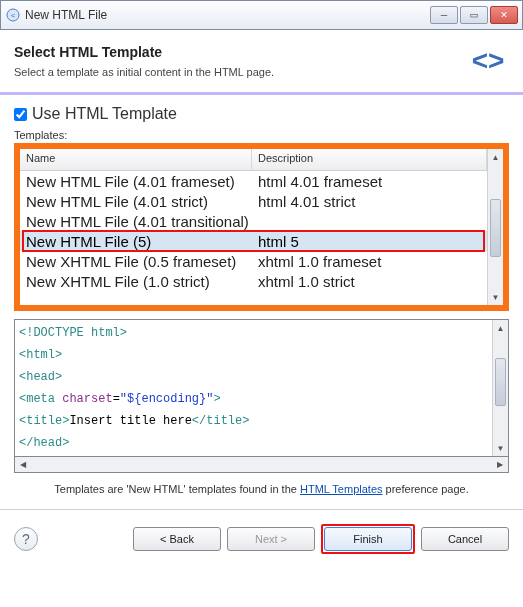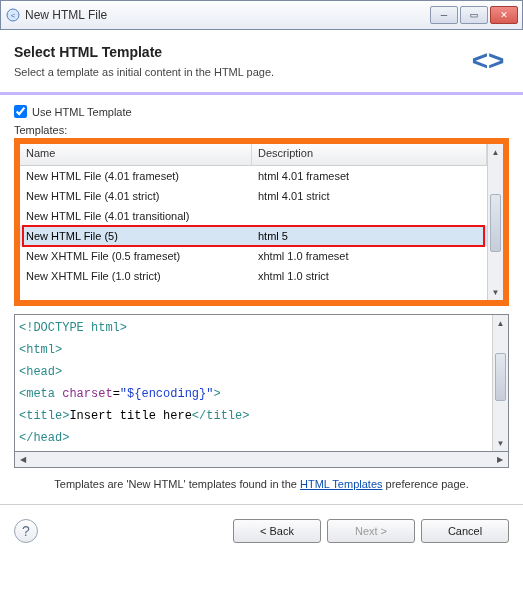--- a/index.html
+++ b/index.html
@@ -14,32 +14,32 @@
 
 .header { background: #fff; border-bottom: 3px solid #c4b5fd; padding: 10px 14px; display: flex; align-items: center; }
 .header-left { flex: 1; }
 .header h1 { font-size: 14px; font-weight: bold; color: #222; margin-bottom: 6px; }
 .header .sub { font-size: 11px; color: #444; }
 .header-icon { width: 42px; height: 42px; display: flex; align-items: center; justify-content: center; font-size: 28px; color: #3a6fb7; font-weight: bold; }
 
 .content { padding: 10px 14px 4px 14px; }
 .checkbox-row { display: flex; align-items: center; gap: 5px; margin-bottom: 6px; }
 .checkbox-row input { width: 13px; height: 13px; }
-.label { font-size: 11px; color: #333; text-align: center; }
+.label { font-size: 16px; color: #333; text-align: center; }
 
 .section-label { font-size: 11px; color: #333; margin-bottom: 2px; }
 
 .table-wrap { border: 6px solid #f97316; background: #fff; height: 168px; position: relative; display: flex; }
 .table-inner { flex: 1; overflow: hidden; }
 .table-head { display: flex; background: linear-gradient(#fdfdfe,#ecedef); border-bottom: 1px solid #cfcfcf; height: 22px; }
 .th { padding: 3px 6px; font-size: 11px; color: #333; border-right: 1px solid #d8d8d8; }
 .th.name { width: 232px; }
 .th.desc { flex: 1; }
 .table-body .tr { display: flex; height: 20px; align-items: center; }
-.td { padding: 1px 6px; font-size: 11px; color: #222; white-space: nowrap; overflow: hidden; }
+.td { padding: 1px 6px; font-size: 15px; color: #222; white-space: nowrap; overflow: hidden; }
 .td.name { width: 232px; }
 .td.desc { flex: 1; }
 .tr.selected { background: #d6e5f3; }
 .tr.selected .td { color: #000; }
 .sel-hl { position: absolute; border: 2px solid #e11; left: 2px; right: 18px; pointer-events: none; height: 22px; }
 .vscroll { width: 16px; background: #eef0f3; border-left: 1px solid #d0d0d0; position: relative; }
 .vscroll .thumb { position: absolute; left: 2px; right: 2px; background: linear-gradient(#e3e7ee,#c6cdd9); border: 1px solid #a9b2c0; border-radius: 2px; }
 .vscroll .arrow { position: absolute; left: 0; right: 0; height: 16px; display:flex; align-items:center; justify-content:center; font-size: 8px; color:#555; }
 
 .preview-wrap { margin-top: 8px; }
@@ -165,14 +165,17 @@
     <span>Templates are 'New HTML' templates found in the </span><a href="#">HTML Templates</a><span> preference page.</span>
   </div>
 </div>
 
 <div class="sep"></div>
 
 <div class="footer">
   <div class="help">?</div>
   <div class="btn">&lt; Back</div>
   <div class="btn disabled">Next &gt;</div>
+  <div class="finish-hl">
+    <div class="btn primary">Finish</div>
+  </div>
   <div class="btn">Cancel</div>
 </div>
 
 </body></html>

